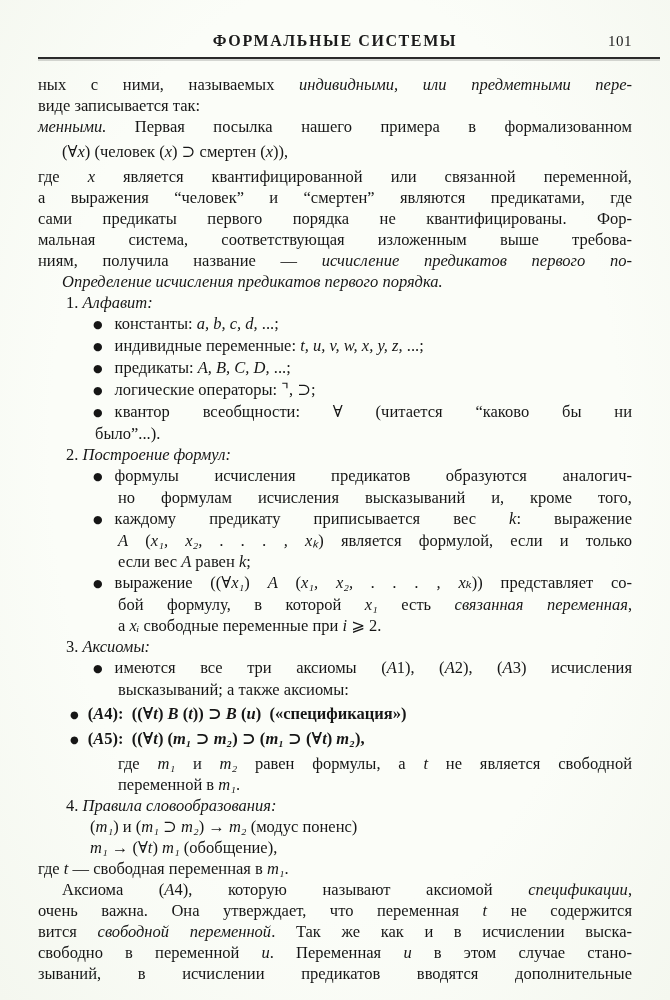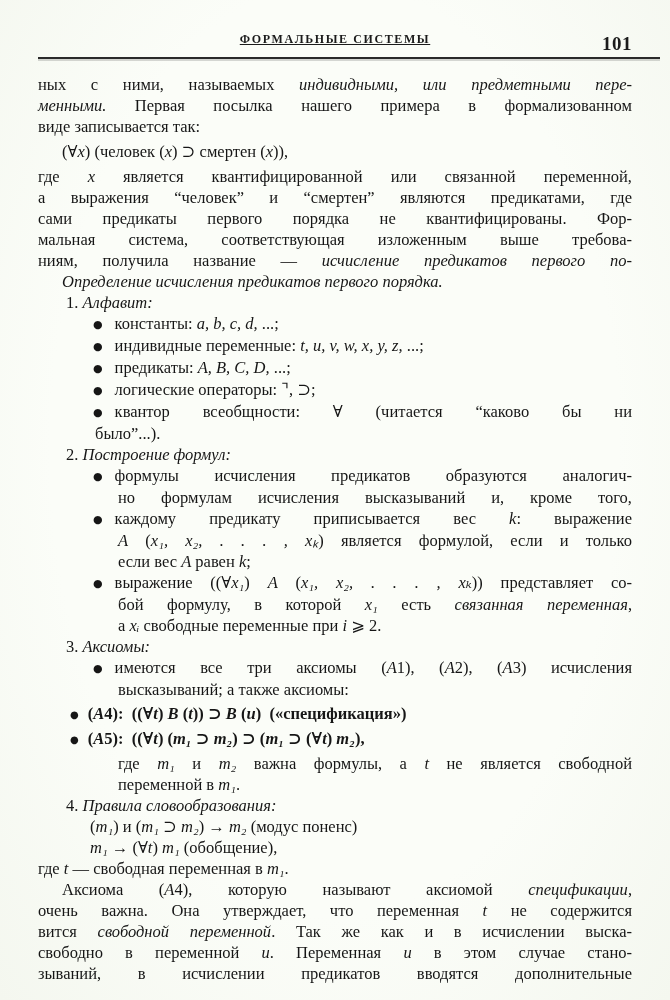--- a/index.html
+++ b/index.html
@@ -9,27 +9,26 @@
     background:#f9fbf6;
     background:radial-gradient(ellipse at 50% 45%, #fbfdf8 60%, #f4f7ef 100%);
     overflow:hidden;
     font-family:"Liberation Serif","DejaVu Serif","DejaVu Sans",serif;
     color:#161616;
   }
   
   .running-head{
     position:absolute;top:32px;left:38px;width:594px;
     text-align:center;
-    font-size:12px;font-weight:700;letter-spacing:1.6px;
+    font-size:16px;font-weight:700;letter-spacing:1.6px;
     color:#1b1b1b;
-    text-decoration:underline;
   }
   .page-num{
     position:absolute;top:33px;right:38px;
-    font-size:19px;font-weight:700;letter-spacing:.5px;
+    font-size:15px;font-weight:400;letter-spacing:.5px;
     color:#1b1b1b;
   }
   .head-rule{
     position:absolute;top:57px;left:38px;width:622px;height:2px;
     background:#2a2a2a;
     box-shadow:0 2px 0 rgba(40,40,40,.18);
   }
   
   .body-text{
     position:absolute;top:74px;left:38px;width:594px;
@@ -61,22 +60,22 @@
 </style>
 </head>
 <body>
 
 <div class="page">
   <div class="running-head">ФОРМАЛЬНЫЕ СИСТЕМЫ</div>
   <div class="page-num">101</div>
   <div class="head-rule"></div>
   <div class="body-text">
       <div class="line flush j"><span class="rg">ных с ними, называемых </span><span class="it">индивидными, или предметными пере-</span></div>
+      <div class="line flush"><span class="rg">виде записывается так:</span></div>
       <div class="line flush j"><span class="it">менными.</span><span class="rg"> Первая посылка нашего примера в формализованном</span></div>
-      <div class="line flush"><span class="rg">виде записывается так:</span></div>
       <div class="line formula"><span class="rg">(∀</span><span class="it">x</span><span class="rg">) (человек (</span><span class="it">x</span><span class="rg">) ⊃ смертен (</span><span class="it">x</span><span class="rg">)),</span></div>
       <div class="line flush j"><span class="rg">где </span><span class="it">x</span><span class="rg"> является квантифицированной или связанной переменной,</span></div>
       <div class="line flush j"><span class="rg">а выражения “человек” и “смертен” являются предикатами, где</span></div>
       <div class="line flush j"><span class="rg">сами предикаты первого порядка не квантифицированы. Фор-</span></div>
       <div class="line flush j"><span class="rg">мальная система, соответствующая изложенным выше требова-</span></div>
       <div class="line flush j"><span class="rg">ниям, получила название — </span><span class="it">исчисление предикатов первого по-</span></div>
       <div class="line indent"><span class="it">Определение исчисления предикатов первого порядка.</span></div>
       <div class="line num"><span class="rg">1. </span><span class="it">Алфавит:</span></div>
       <div class="line bullet"><span class="marker">●</span><span class="rg">константы: </span><span class="it">a, b, c, d,</span><span class="rg"> ...;</span></div>
       <div class="line bullet"><span class="marker">●</span><span class="rg">индивидные переменные: </span><span class="it">t, u, v, w, x, y, z,</span><span class="rg"> ...;</span></div>
@@ -91,21 +90,21 @@
       <div class="line cont j"><span class="it">A</span><span class="rg"> (</span><span class="it">x₁, x₂, . . . , xₖ</span><span class="rg">) является формулой, если и только</span></div>
       <div class="line cont"><span class="rg">если вес </span><span class="it">A</span><span class="rg"> равен </span><span class="it">k</span><span class="rg">;</span></div>
       <div class="line bullet j"><span class="marker">●</span><span class="rg">выражение ((∀</span><span class="it">x₁</span><span class="rg">) </span><span class="it">A</span><span class="rg"> (</span><span class="it">x₁, x₂, . . . , xₖ</span><span class="rg">)) представляет со-</span></div>
       <div class="line cont j"><span class="rg">бой формулу, в которой </span><span class="it">x₁</span><span class="rg"> есть </span><span class="it">связанная переменная</span><span class="rg">,</span></div>
       <div class="line cont"><span class="rg">а </span><span class="it">xᵢ</span><span class="rg"> свободные переменные при </span><span class="it">i</span><span class="rg"> ⩾ 2.</span></div>
       <div class="line num"><span class="rg">3. </span><span class="it">Аксиомы:</span></div>
       <div class="line bullet j"><span class="marker">●</span><span class="rg">имеются все три аксиомы (</span><span class="it">A</span><span class="rg">1), (</span><span class="it">A</span><span class="rg">2), (</span><span class="it">A</span><span class="rg">3) исчисления</span></div>
       <div class="line cont"><span class="rg">высказываний; а также аксиомы:</span></div>
       <div class="line axiom"><span class="marker">●</span><span class="rg">(</span><span class="it">A</span><span class="rg">4):&nbsp; ((∀</span><span class="it">t</span><span class="rg">) </span><span class="it">B</span><span class="rg"> (</span><span class="it">t</span><span class="rg">)) ⊃ </span><span class="it">B</span><span class="rg"> (</span><span class="it">u</span><span class="rg">)&nbsp; («спецификация»)</span></div>
       <div class="line axiom"><span class="marker">●</span><span class="rg">(</span><span class="it">A</span><span class="rg">5):&nbsp; ((∀</span><span class="it">t</span><span class="rg">) (</span><span class="it">m₁</span><span class="rg"> ⊃ </span><span class="it">m₂</span><span class="rg">) ⊃ (</span><span class="it">m₁</span><span class="rg"> ⊃ (∀</span><span class="it">t</span><span class="rg">) </span><span class="it">m₂</span><span class="rg">),</span></div>
-      <div class="line cont j"><span class="rg">где </span><span class="it">m₁</span><span class="rg"> и </span><span class="it">m₂</span><span class="rg"> важна формулы, а </span><span class="it">t</span><span class="rg"> не является свободной</span></div>
+      <div class="line cont j"><span class="rg">где </span><span class="it">m₁</span><span class="rg"> и </span><span class="it">m₂</span><span class="rg"> равен формулы, а </span><span class="it">t</span><span class="rg"> не является свободной</span></div>
       <div class="line cont"><span class="rg">переменной в </span><span class="it">m₁</span><span class="rg">.</span></div>
       <div class="line num"><span class="rg">4. </span><span class="it">Правила словообразования:</span></div>
       <div class="line rule"><span class="rg">(</span><span class="it">m₁</span><span class="rg">) и (</span><span class="it">m₁</span><span class="rg"> ⊃ </span><span class="it">m₂</span><span class="rg">) → </span><span class="it">m₂</span><span class="rg"> (модус поненс)</span></div>
       <div class="line rule"><span class="it">m₁</span><span class="rg"> → (∀</span><span class="it">t</span><span class="rg">) </span><span class="it">m₁</span><span class="rg"> (обобщение),</span></div>
       <div class="line flush"><span class="rg">где </span><span class="it">t</span><span class="rg"> — свободная переменная в </span><span class="it">m₁</span><span class="rg">.</span></div>
       <div class="line indent j"><span class="rg">Аксиома (</span><span class="it">A</span><span class="rg">4), которую называют аксиомой </span><span class="it">спецификации</span><span class="rg">,</span></div>
       <div class="line flush j"><span class="rg">очень важна. Она утверждает, что переменная </span><span class="it">t</span><span class="rg"> не содержится</span></div>
       <div class="line flush j"><span class="rg">вится </span><span class="it">свободной переменной</span><span class="rg">. Так же как и в исчислении выска-</span></div>
       <div class="line flush j"><span class="rg">свободно в переменной </span><span class="it">u</span><span class="rg">. Переменная </span><span class="it">u</span><span class="rg"> в этом случае стано-</span></div>
       <div class="line flush j"><span class="rg">зываний, в исчислении предикатов вводятся дополнительные</span></div>

